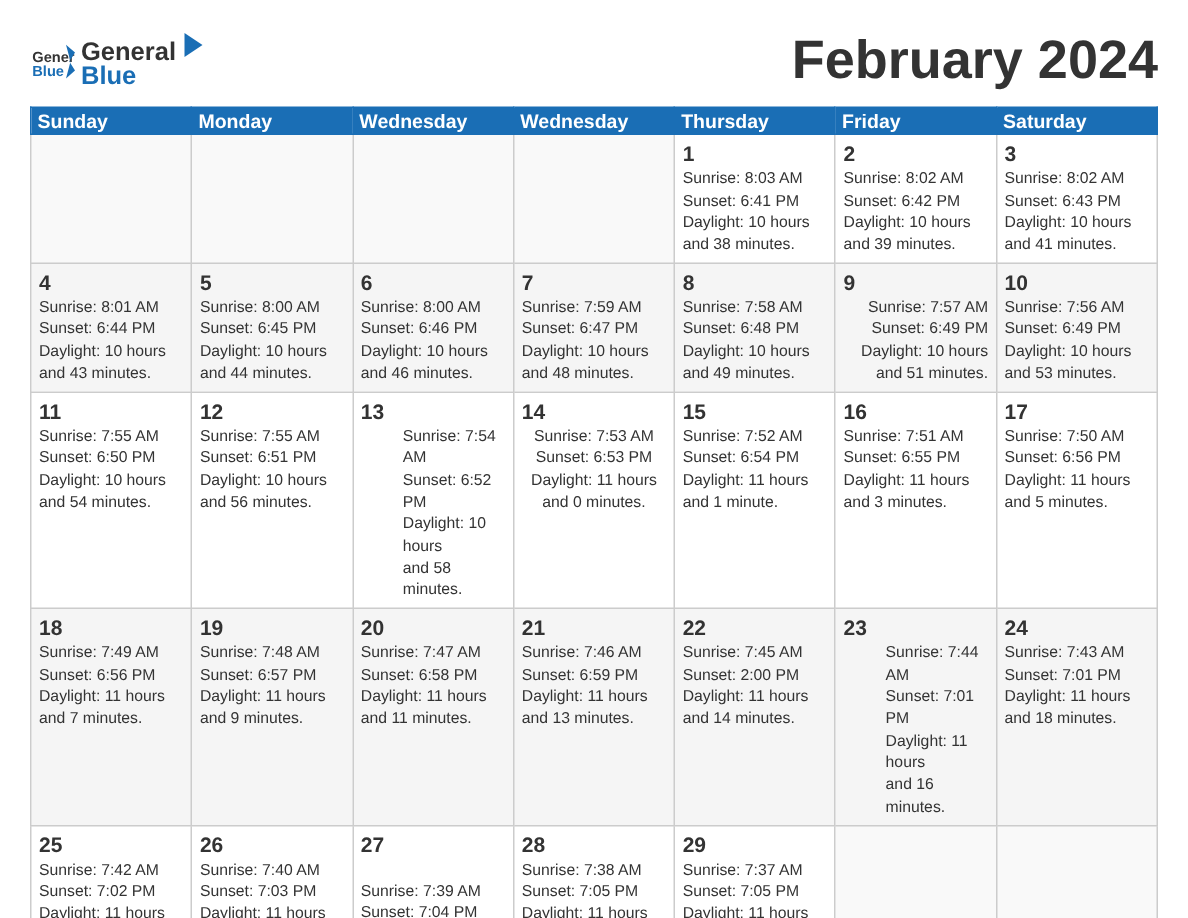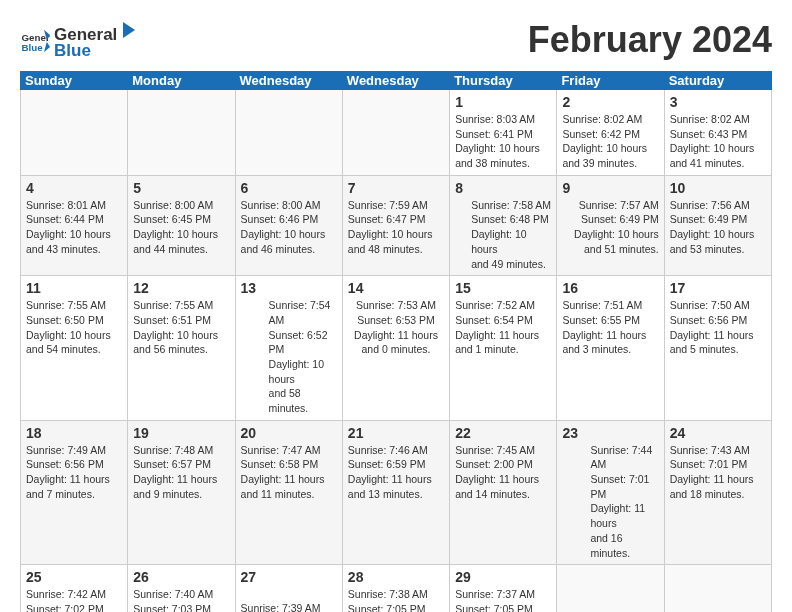--- a/index.html
+++ b/index.html
@@ -168,21 +168,21 @@
         </td>
         <td>
           <span class="day-number">7</span>
           <div class="day-info" style="white-space: pre-line;">Sunrise: 7:59 AM
 Sunset: 6:47 PM
 Daylight: 10 hours
 and 48 minutes.</div>
         </td>
         <td>
           <span class="day-number">8</span>
-          <div class="day-info" style="white-space: pre-line; margin-left: 16px;">Sunrise: 7:58 AM
+          <div class="day-info" style="white-space: pre-line;">Sunrise: 7:58 AM
 Sunset: 6:48 PM
 Daylight: 10 hours
 and 49 minutes.</div>
         </td>
         <td>
           <span class="day-number">9</span>
           <div class="day-info" style="white-space: pre-line; text-align: right;">Sunrise: 7:57 AM
 Sunset: 6:49 PM
 Daylight: 10 hours
 and 51 minutes.</div>

